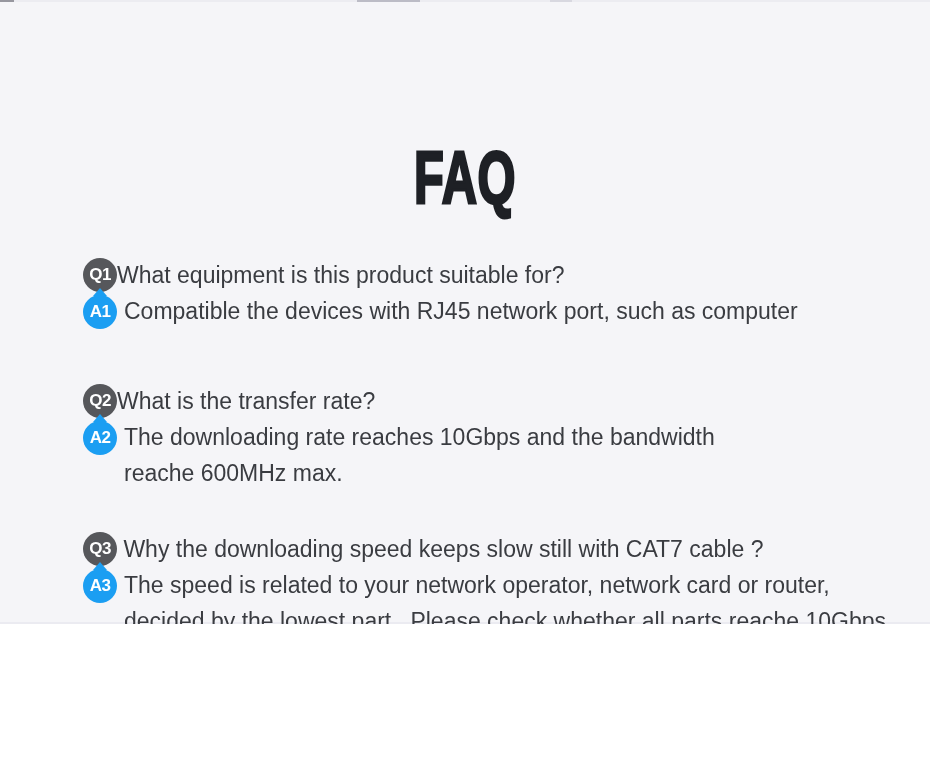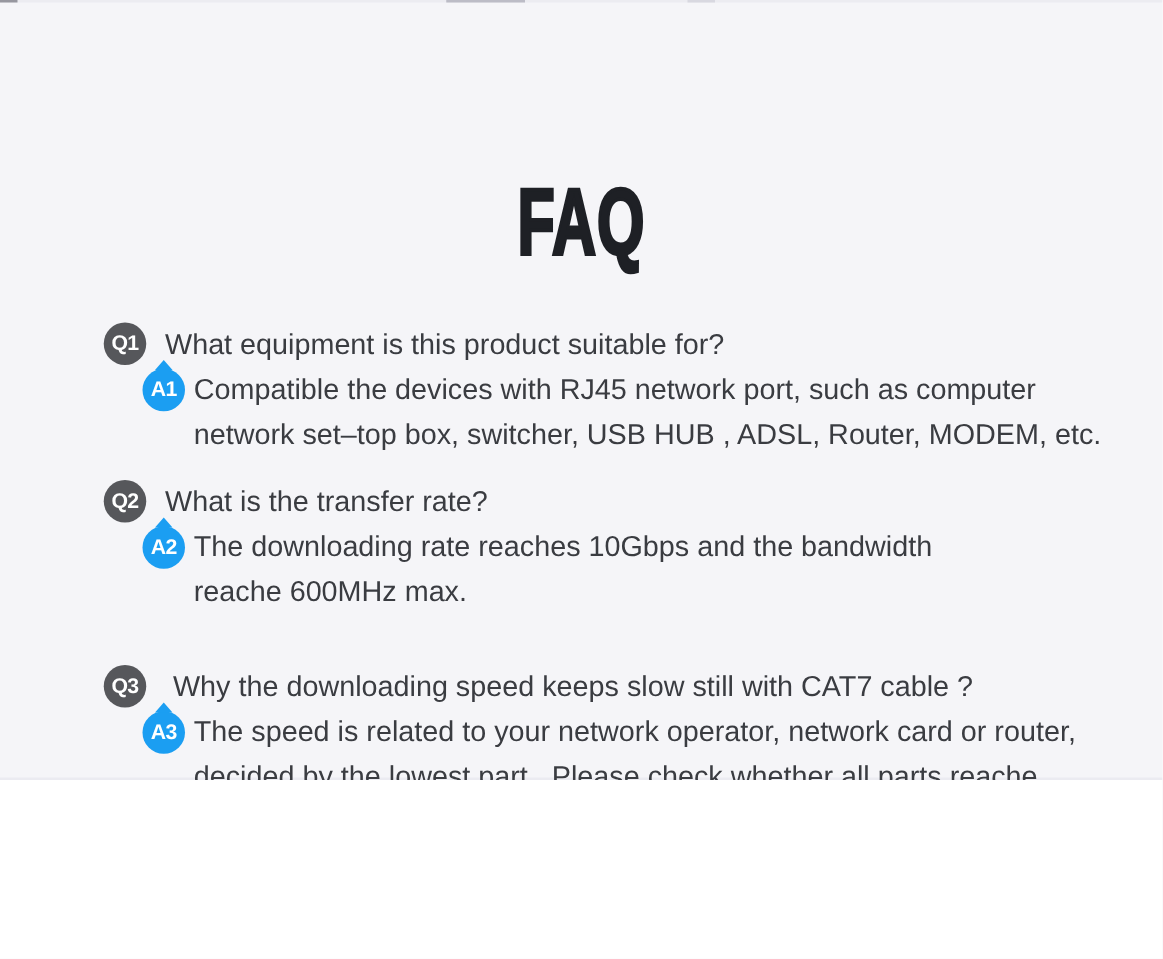--- a/index.html
+++ b/index.html
@@ -62,33 +62,33 @@
     width: 34px; height: 34px;
     border-radius: 50%;
     display: flex; align-items: center; justify-content: center;
     font-size: 17px;
     font-weight: bold;
     color: #ffffff;
     letter-spacing: -0.5px;
     position: relative;
   }
   .badge.q { background: var(--q_badge, #56575b); }
-  .badge.a { background: var(--a_badge, #1b9ef2); margin-left: 31px; }
+  .badge.a { background: var(--a_badge, #1b9ef2); }
   .badge.a .tail {
     position: absolute;
     top: -7px; left: 50%;
     transform: translateX(-50%);
     width: 0; height: 0;
     border-left: 7px solid transparent;
     border-right: 7px solid transparent;
     border-bottom: 8px solid var(--a_badge, #1b9ef2);
   }
 
   .q-text {
-    margin-left: 15px;
+    margin-left: 0;
     font-size: 23px;
     line-height: 34px;
     color: var(--text, #3a3c41);
     white-space: pre-wrap;
   }
   .a-text {
     margin-left: 7px;
     margin-top: -2px;
     font-size: 23px;
     line-height: 36px;
@@ -116,21 +116,20 @@
         </span>
       <span class="q-text">What equipment is this product suitable for?</span>
     </div>
     <div class="a-row">
       <span class="badge a">
           <span class="tail"></span>
           <span>A1</span>
         </span>
       <div class="a-text">
         <div>Compatible the devices with RJ45 network port, such as computer</div>
-        <div>network set–top box, switcher, USB HUB , ADSL, Router, MODEM, etc.</div>
       </div>
     </div>
   </section>
 
   <section class="qa qa-2">
     <div class="q-row">
       <span class="badge q">
           <span>Q2</span>
         </span>
       <span class="q-text">What is the transfer rate?</span>

